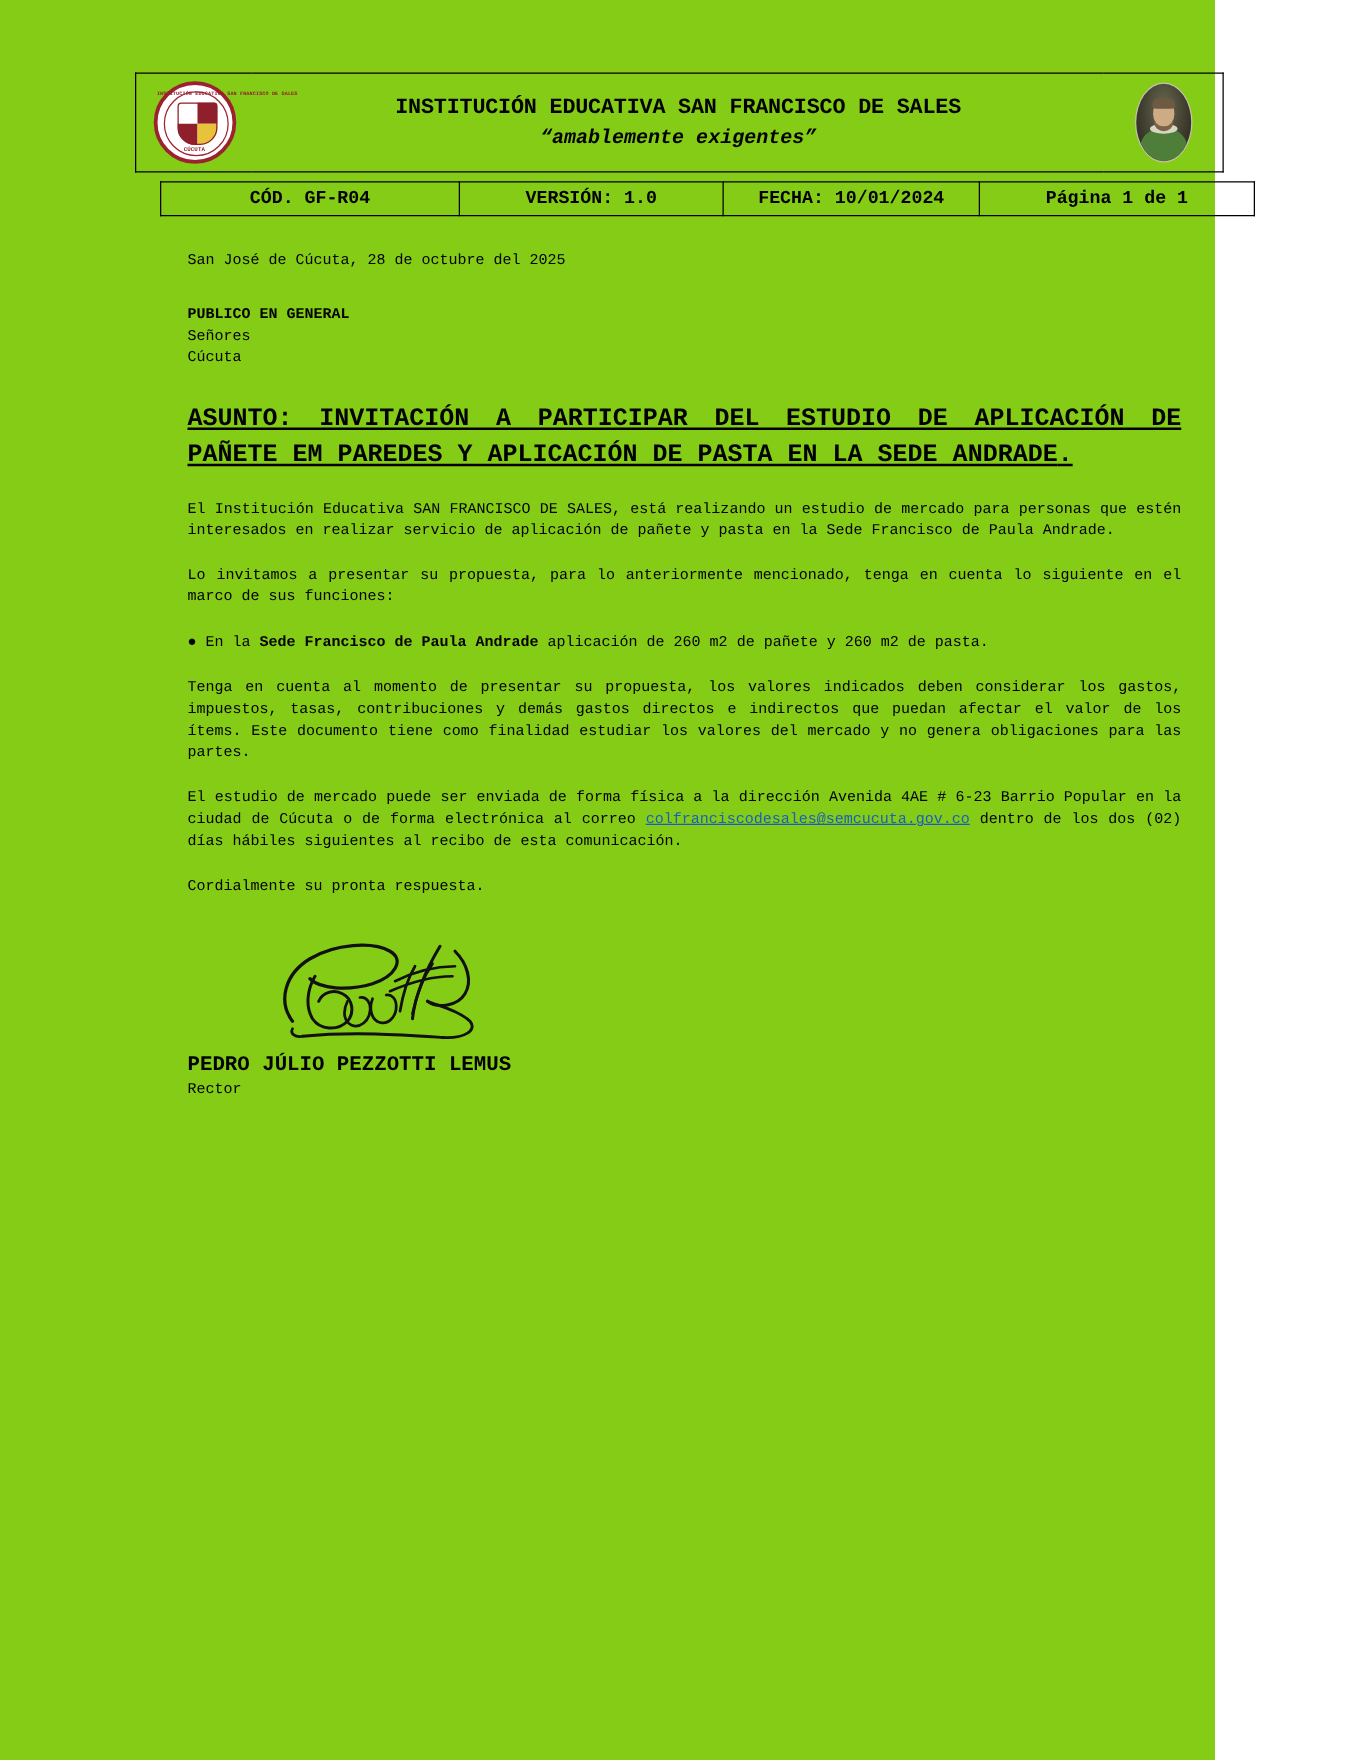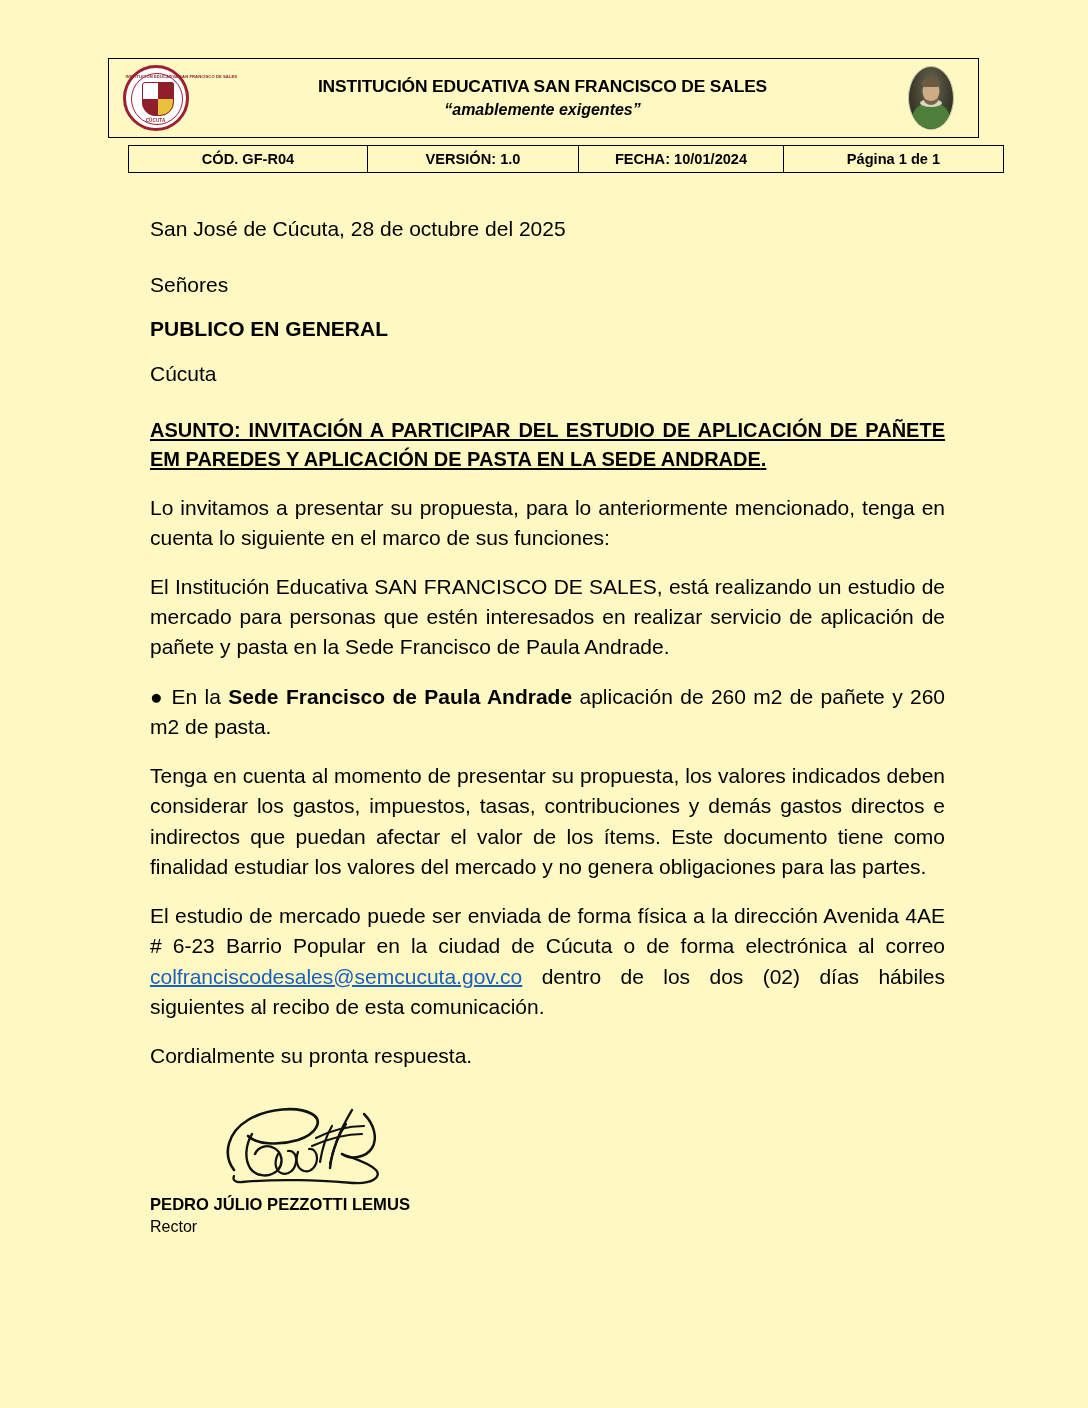--- a/index.html
+++ b/index.html
@@ -12,23 +12,24 @@
     height: 1408px;
     font-family: "Liberation Sans", sans-serif;
     color: #000000;
     position: relative;
     overflow: hidden;
   }
 
   .page {
     position: absolute;
     top: 0; left: 0;
-    width: 1088px;
+    width: 972px;
     height: 1408px;
-    background: #fef9c3;
+    background: #84cc16;
+    font-family: Liberation Mono, monospace;
   }
 
   
   .header-table {
     position: absolute;
     left: 108px;
     top: 58px;
     width: 871px;
     border-collapse: collapse;
     table-layout: fixed;
@@ -196,24 +197,24 @@
   }
 
   
   .body-wrap {
     position: absolute;
     left: 150px;
     top: 200px;
     width: 795px;
   }
   .p {
-    font-size: 21px;
+    font-size: 12px;
     line-height: 1.44;
     text-align: justify;
-    margin: 14px 0 19px 0;
+    margin: 0 0 19px 0;
   }
   .p.nojust { text-align: left; }
   .tight { margin-bottom: 0; }
   .gap-sm { margin-bottom: 8px; }
   .b { font-weight: bold; }
   .asunto {
     font-size: 20px;
     line-height: 1.44;
     text-align: justify;
     font-weight: bold;
@@ -236,21 +237,21 @@
     position: absolute;
     left: 62px;
     top: -6px;
   }
   .signer {
     font-size: 16.6px;
     font-weight: bold;
     line-height: 1.3;
   }
   .signer-role {
-    font-size: 16px;
+    font-size: 12px;
     line-height: 1.35;
   }
 </style>
 </head>
 <body>
 
 <div class="page">
 
   <table class="header-table">
     <tbody>
@@ -294,29 +295,29 @@
       <td class="c-fec">FECHA: 10/01/2024</td>
       <td class="c-pag">Página 1 de 1</td>
     </tr>
   </tbody>
     </table>
 
   <div class="body-wrap">
 
     <div class="p nojust" style="margin-bottom:26px;">San José de Cúcuta, 28 de octubre del 2025</div>
 
+    <div class="p nojust tight b">PUBLICO EN GENERAL</div>
     <div class="p nojust tight">Señores</div>
-    <div class="p nojust tight b">PUBLICO EN GENERAL</div>
     <div class="p nojust" style="margin-bottom:27px;">Cúcuta</div>
 
     <div class="asunto"><span>ASUNTO: INVITACIÓN A PARTICIPAR DEL ESTUDIO DE APLICACIÓN DE PAÑETE EM PAREDES Y APLICACIÓN DE PASTA EN LA SEDE ANDRADE</span><span class="nou">.</span></div>
 
+    <div class="p">El Institución Educativa SAN FRANCISCO DE SALES, está realizando un estudio de mercado para personas que estén interesados en realizar servicio de aplicación de pañete y pasta en la Sede Francisco de Paula Andrade.</div>
+
     <div class="p">Lo invitamos a presentar su propuesta, para lo anteriormente mencionado, tenga en cuenta lo siguiente en el marco de sus funciones:</div>
-
-    <div class="p">El Institución Educativa SAN FRANCISCO DE SALES, está realizando un estudio de mercado para personas que estén interesados en realizar servicio de aplicación de pañete y pasta en la Sede Francisco de Paula Andrade.</div>
 
     <div class="p"><span>●</span> <span>En la </span><span class="b">Sede Francisco de Paula Andrade</span><span> aplicación de 260 m2 de pañete y 260 m2 de pasta.</span></div>
 
     <div class="p">Tenga en cuenta al momento de presentar su propuesta, los valores indicados deben considerar los gastos, impuestos, tasas, contribuciones y demás gastos directos e indirectos que puedan afectar el valor de los ítems. Este documento tiene como finalidad estudiar los valores del mercado y no genera obligaciones para las partes.</div>
 
     <div class="p"><span>El estudio de mercado puede ser enviada de forma física a la dirección Avenida 4AE # 6-23 Barrio Popular en la ciudad de Cúcuta o de forma electrónica al correo </span><a class="mail" href="#">colfranciscodesales@semcucuta.gov.co</a><span> dentro de los dos (02) días hábiles siguientes al recibo de esta comunicación.</span></div>
 
     <div class="p nojust">Cordialmente su pronta respuesta.</div>
 
 

